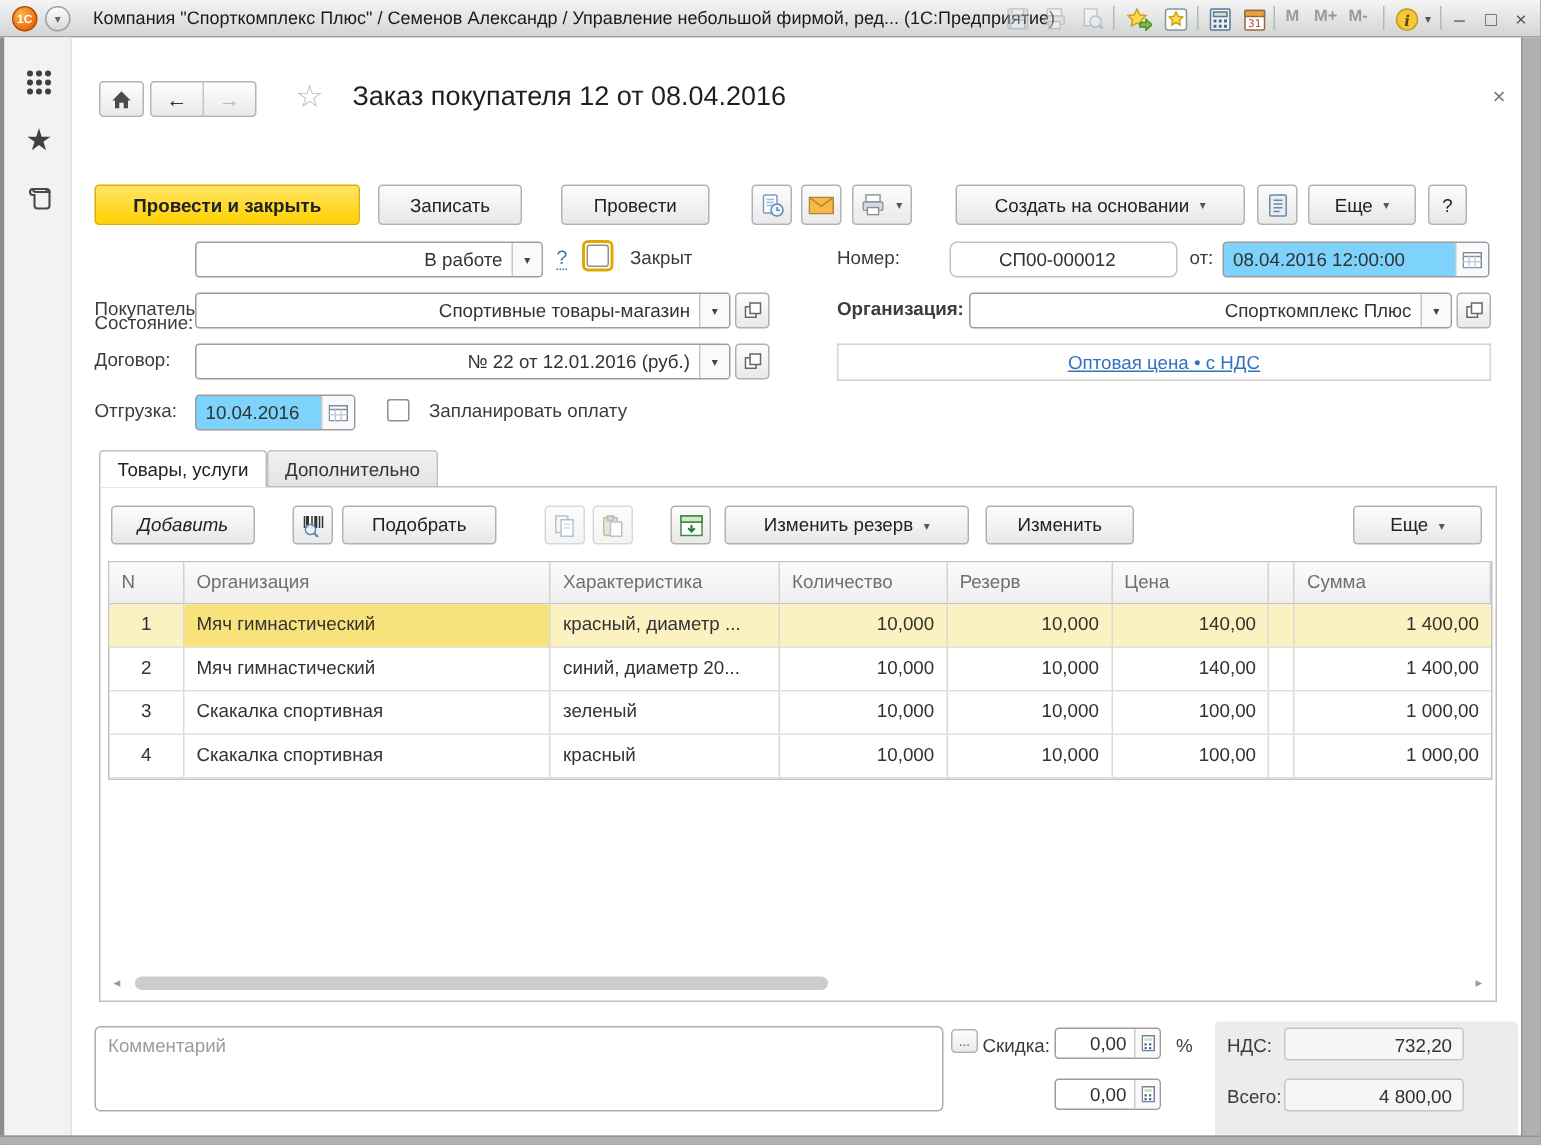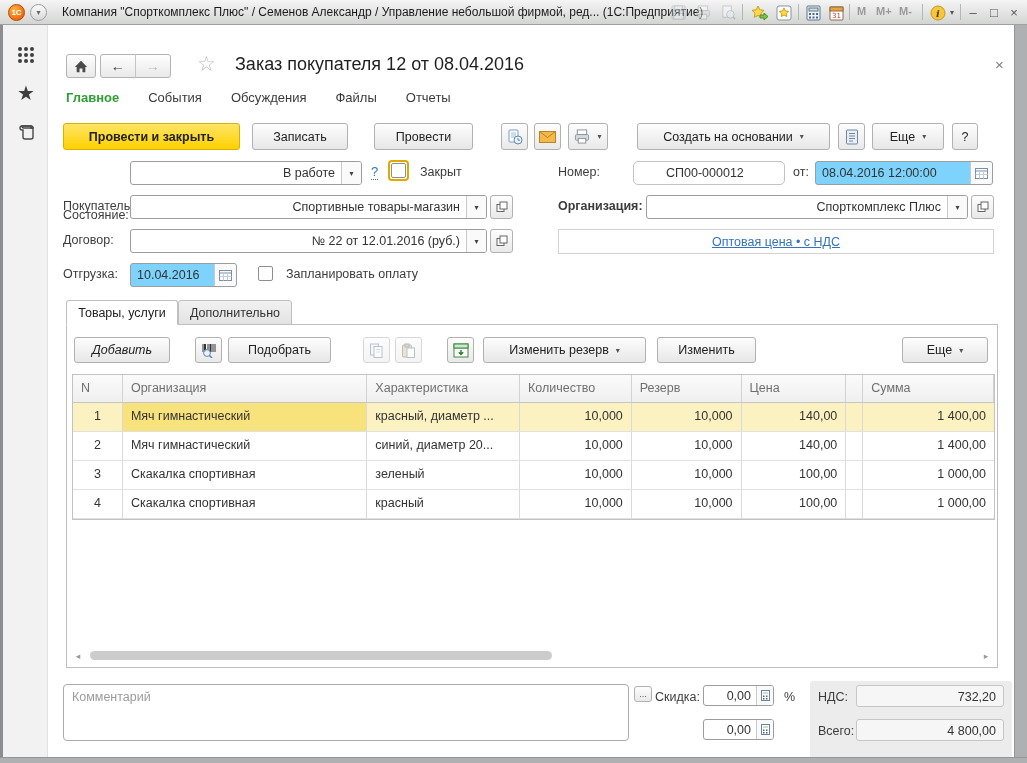--- a/index.html
+++ b/index.html
@@ -111,21 +111,21 @@
   .hthumb{position:absolute;left:6px;top:1px;width:462px;height:9px;background:#cccccc;border-radius:5px;}
 
   
   .comment{position:absolute;left:63px;top:684px;width:566px;height:57px;border:1px solid #ababab;border-radius:4px;
            padding:5px 8px;font-family:"Liberation Sans","DejaVu Sans",sans-serif;font-size:12.5px;color:#333;resize:none;outline:none;}
   .comment::placeholder{color:#9c9c9c;}
   .numfld{display:flex;height:21px;border:1px solid #9d9d9d;border-radius:3px;background:#fff;overflow:hidden;}
   .numfld .nval{width:52px;text-align:right;padding:3px 5px 0 2px;}
   .numfld .nbtn{width:17px;border-left:1px solid #c9c9c9;background:#fafafa;display:flex;align-items:center;justify-content:center;}
   .totpanel{position:absolute;left:810px;top:681px;width:202px;height:77px;background:#ececec;border-radius:3px;}
-  .totbox{position:absolute;width:148px;height:22px;background:#f6f6f6;border:1px solid #c6c6c6;border-radius:3px;
+  .totbox{position:absolute;width:120px;height:22px;background:#f6f6f6;border:1px solid #c6c6c6;border-radius:3px;
           text-align:right;padding:4px 7px 0 0;}
 </style>
 </head>
 <body>
 
 <div class="window">
 
   <div class="titlebar">
     <div class="logo-1c">1C</div>
     <div class="menu-circle"><span>▾</span></div>
@@ -241,27 +241,20 @@
       </svg>
   </div>
   <div class="abs navbtn histgrp" style="left:100px;top:54px;width:71px;height:24px;padding:0;">
     <div class="half l">←</div>
     <div class="half r">→</div>
   </div>
   <div class="abs fav-star" style="left:197px;top:52px;">☆</div>
   <div class="abs page-title" style="left:235px;top:54px;">Заказ покупателя 12 от 08.04.2016</div>
   <div class="abs page-close" style="left:995px;top:56px;">×</div>
 
-  <div class="navtabs">
-    <div class="navtab active">Главное</div>
-    <div class="navtab">События</div>
-    <div class="navtab">Обсуждения</div>
-    <div class="navtab">Файлы</div>
-    <div class="navtab">Отчеты</div>
-  </div>
 
   <div class="abs btn btn-yellow" style="left:63px;top:123px;width:177px;height:27px;">Провести и закрыть</div>
   <div class="abs btn" style="left:252px;top:123px;width:96px;height:27px;">Записать</div>
   <div class="abs btn" style="left:374px;top:123px;width:99px;height:27px;">Провести</div>
   <div class="abs ibtn" style="left:501px;top:123px;width:27px;height:27px;">
     <svg width="16" height="16" viewBox="0 0 16 16">
         <rect x="2" y="1" width="9" height="12" rx="1" fill="#fff" stroke="#7a9cc4"></rect>
         <line x1="4" y1="4" x2="9" y2="4" stroke="#9dbad8"></line>
         <line x1="4" y1="6" x2="9" y2="6" stroke="#9dbad8"></line>
         <line x1="4" y1="8" x2="9" y2="8" stroke="#9dbad8"></line>

